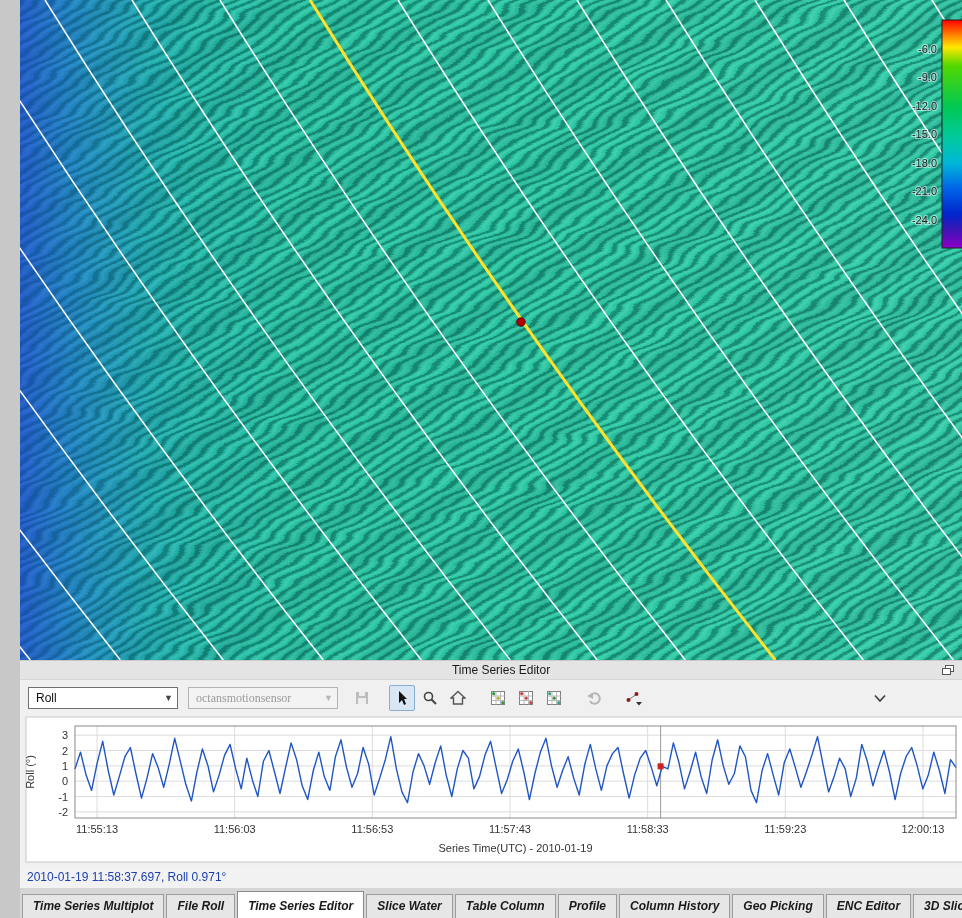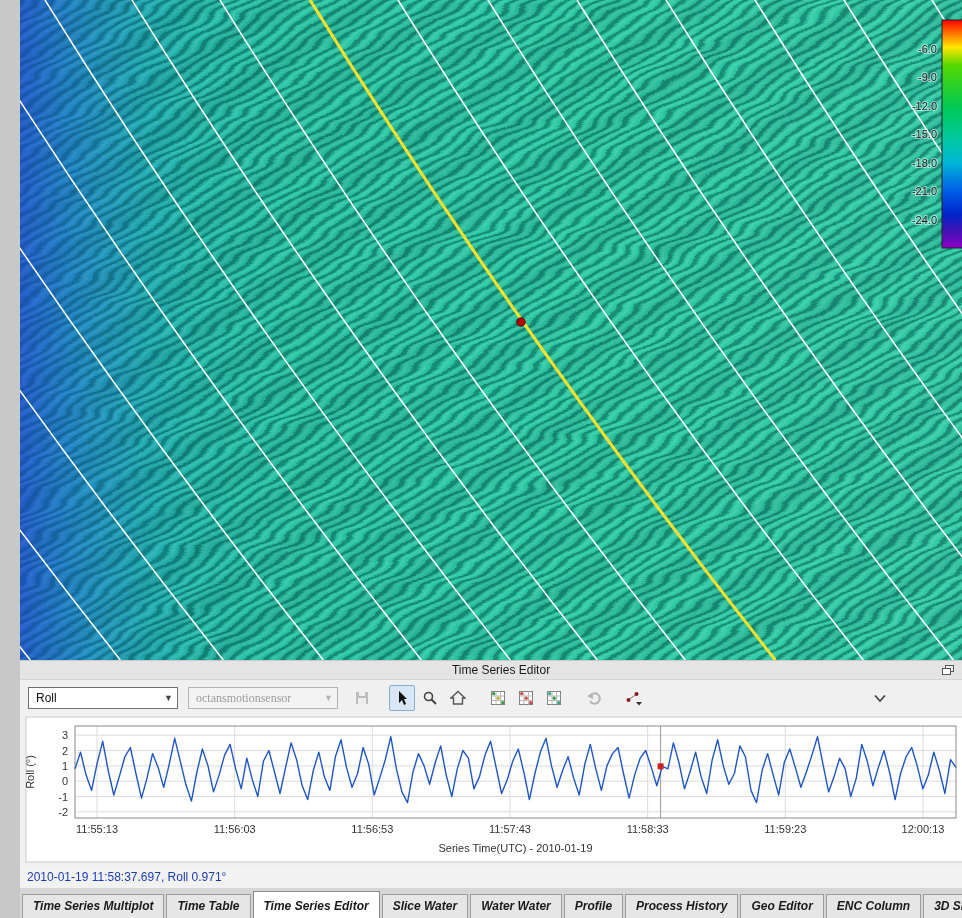--- a/index.html
+++ b/index.html
@@ -287,24 +287,24 @@
         <text x="14" y="56" text-anchor="middle" transform="rotate(-90 14 56)" font-size="11" font-family="Liberation Sans, sans-serif" fill="#333">Roll (°)</text>
       </svg>
   </div>
 
   <div class="statusbar">
     <span class="status-text">2010-01-19 11:58:37.697, Roll 0.971°</span>
   </div>
 
   <div class="tabbar" id="tabbar">
       <div class="tab">Time Series Multiplot</div>
-      <div class="tab">Time Table</div>
+      <div class="tab">File Roll</div>
       <div class="tab active">Time Series Editor</div>
       <div class="tab">Slice Water</div>
-      <div class="tab">Water Water</div>
+      <div class="tab">Table Column</div>
       <div class="tab">Profile</div>
-      <div class="tab">Process History</div>
-      <div class="tab">Geo Editor</div>
-      <div class="tab">ENC Column</div>
+      <div class="tab">Column History</div>
+      <div class="tab">Geo Picking</div>
+      <div class="tab">ENC Editor</div>
       <div class="tab">3D Slice Editor</div>
     </div>
 
 </div>
 
 </body></html>

